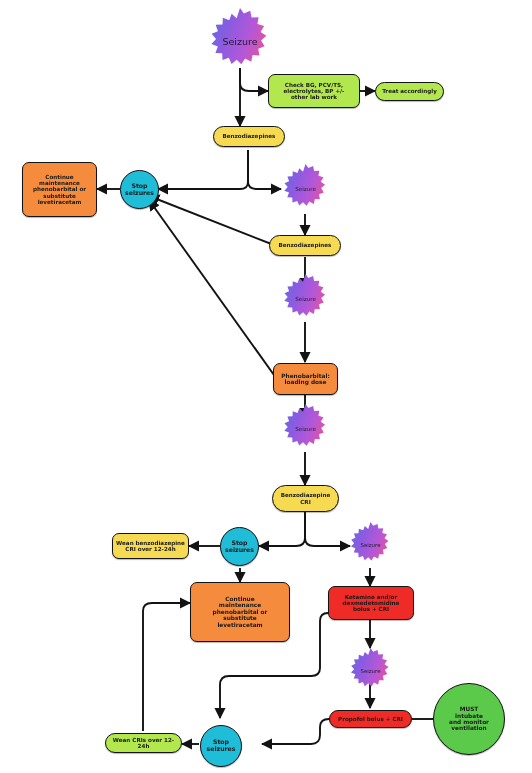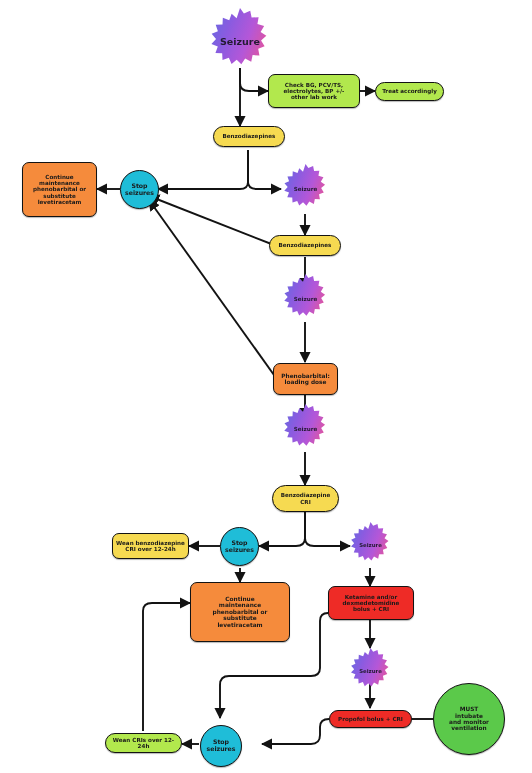--- a/index.html
+++ b/index.html
@@ -98,21 +98,21 @@
       23.0% 68.5%, 12.8% 68.0%, 16.4% 58.3%, 6.7% 54.7%, 13.7% 47.1%,
       7.1% 39.2%, 16.5% 35.1%, 13.2% 25.5%, 23.5% 25.0%, 24.0% 14.8%,
       33.7% 18.4%, 37.3% 8.7%, 44.9% 15.7%
     );
     filter: drop-shadow(0 0 0.9px #111) drop-shadow(0 0 0.9px #111) drop-shadow(0 0 0.7px #111);
   }
   .star .lbl {
     position: relative;
     z-index: 2;
     color: #241a33;
-    font-weight: bold;
+    font-weight: normal;
   }
 </style>
 </head>
 <body>
 
 <div id="canvas">
 
   <svg id="edges" viewBox="0 0 532 773" width="532" height="773">
     <defs>
       <marker id="arrow" viewBox="0 0 10 10" refX="9" refY="5" markerWidth="6" markerHeight="6" orient="auto-start-reverse">

